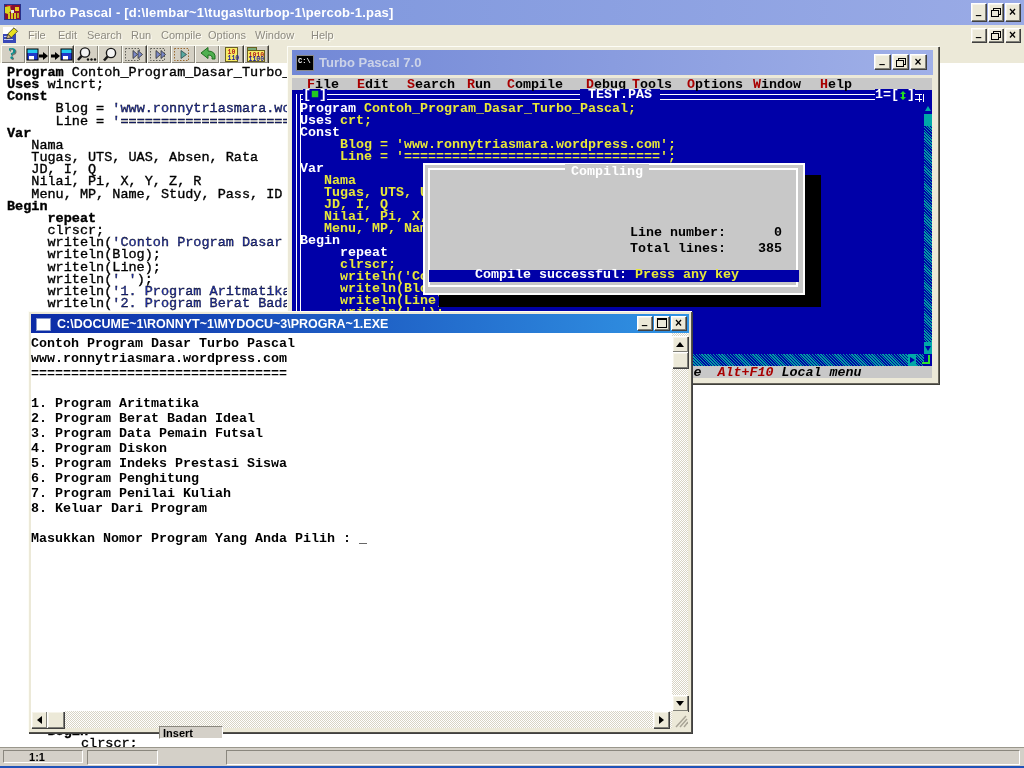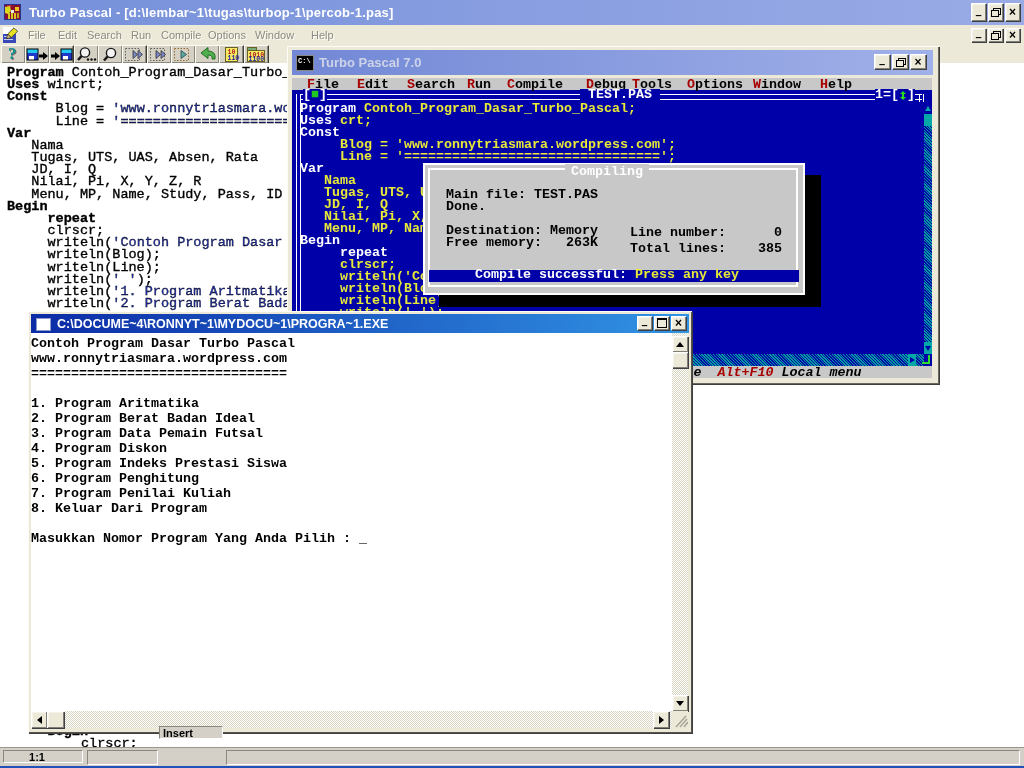--- a/index.html
+++ b/index.html
@@ -257,38 +257,33 @@
   <div class="abs" style="left:630px;top:277px;width:6px;height:7px;border-right:2px solid #2ee02e;border-bottom:2px solid #2ee02e;"></div>
 
   <div class="abs" style="left:0;top:288px;width:640px;height:12px;background:#c8c8c8;"></div>
   <pre class="mono" style="left:401.5px;top:288.5px;font-size:13.33px;line-height:12px;color:#000;font-style:italic;">e  <span style="color:#a80000">Alt+F10</span> Local menu</pre>
 
   <div class="abs" style="left:147px;top:97px;width:382px;height:132px;background:#000;"></div>
 
   <div class="abs" style="left:131px;top:85px;width:378px;height:128px;background:#c8c8c8;border:2px solid #fff;">
     <div class="abs" style="left:3px;top:3px;width:366px;height:115px;border:2px solid #fff;"></div>
     <div class="abs" style="left:140px;top:-1px;background:#c8c8c8;padding:0 6px;color:#fff;font-size:13.33px;font-family:'Liberation Mono',monospace;">Compiling</div>
-    <pre class="mono" style="left:21px;top:24px;font-size:13.33px;line-height:12px;color:#000;">Main file: TEST.PAS
-Done.
-
-Destination: Memory
-Free memory:   263K</pre>
     <pre class="mono" style="left:205px;top:60px;font-size:13.33px;line-height:16px;color:#000;">Line number:      0
 Total lines:    385</pre>
     <div class="abs" style="left:4px;top:105px;width:370px;height:12px;background:#0000a8;"></div>
     <pre class="mono" style="left:50px;top:104px;font-size:13.33px;line-height:12px;color:#fff;">Compile successful: <span style="color:#e8e838">Press any key</span></pre>
   </div>
 </div>
 
 <div class="abs" id="conwin" style="left:28px;top:311px;width:664px;height:422px;background:#ece9d8;
  box-shadow:inset 1px 1px 0 #fdfdf6,inset -1px -1px 0 #55534c,1px 1px 0 #404040;">
 
   <div class="abs" style="left:3px;top:3px;width:658px;height:19px;background:linear-gradient(to right,#0c2ba6,#3194e4);"></div>
   <div class="abs" style="left:8px;top:7px;width:13px;height:11px;background:#fff;border:1px solid #8899cc;"></div>
-  <div class="abs" style="left:29px;top:6px;color:#fff;font-size:12.5px;font-weight:bold;font-family:'Liberation Sans',sans-serif;">C:\DOCUME~4\RONNYT~1\MYDOCU~1\PROGRA~1.EXE</div>
+  <div class="abs" style="left:29px;top:6px;color:#fff;font-size:12.5px;font-weight:bold;font-family:'Liberation Sans',sans-serif;">C:\DOCUME~1\RONNYT~1\MYDOCU~3\PROGRA~1.EXE</div>
   <div class="cbtn" style="left:609px;top:5px;width:15px;height:14px;">
       <span style="font-weight:bold;font-size:11px;margin-top:4px;">–</span>
     </div>
   <div class="cbtn" style="left:626px;top:5px;width:15px;height:14px;">
     <div style="position:relative;width:8px;height:7px;border:1px solid #000;border-top-width:2px;"></div>
   </div>
   <div class="cbtn" style="left:643px;top:5px;width:15px;height:14px;">
       <span style="font-weight:bold;font-size:12px;">×</span>
     </div>
 

